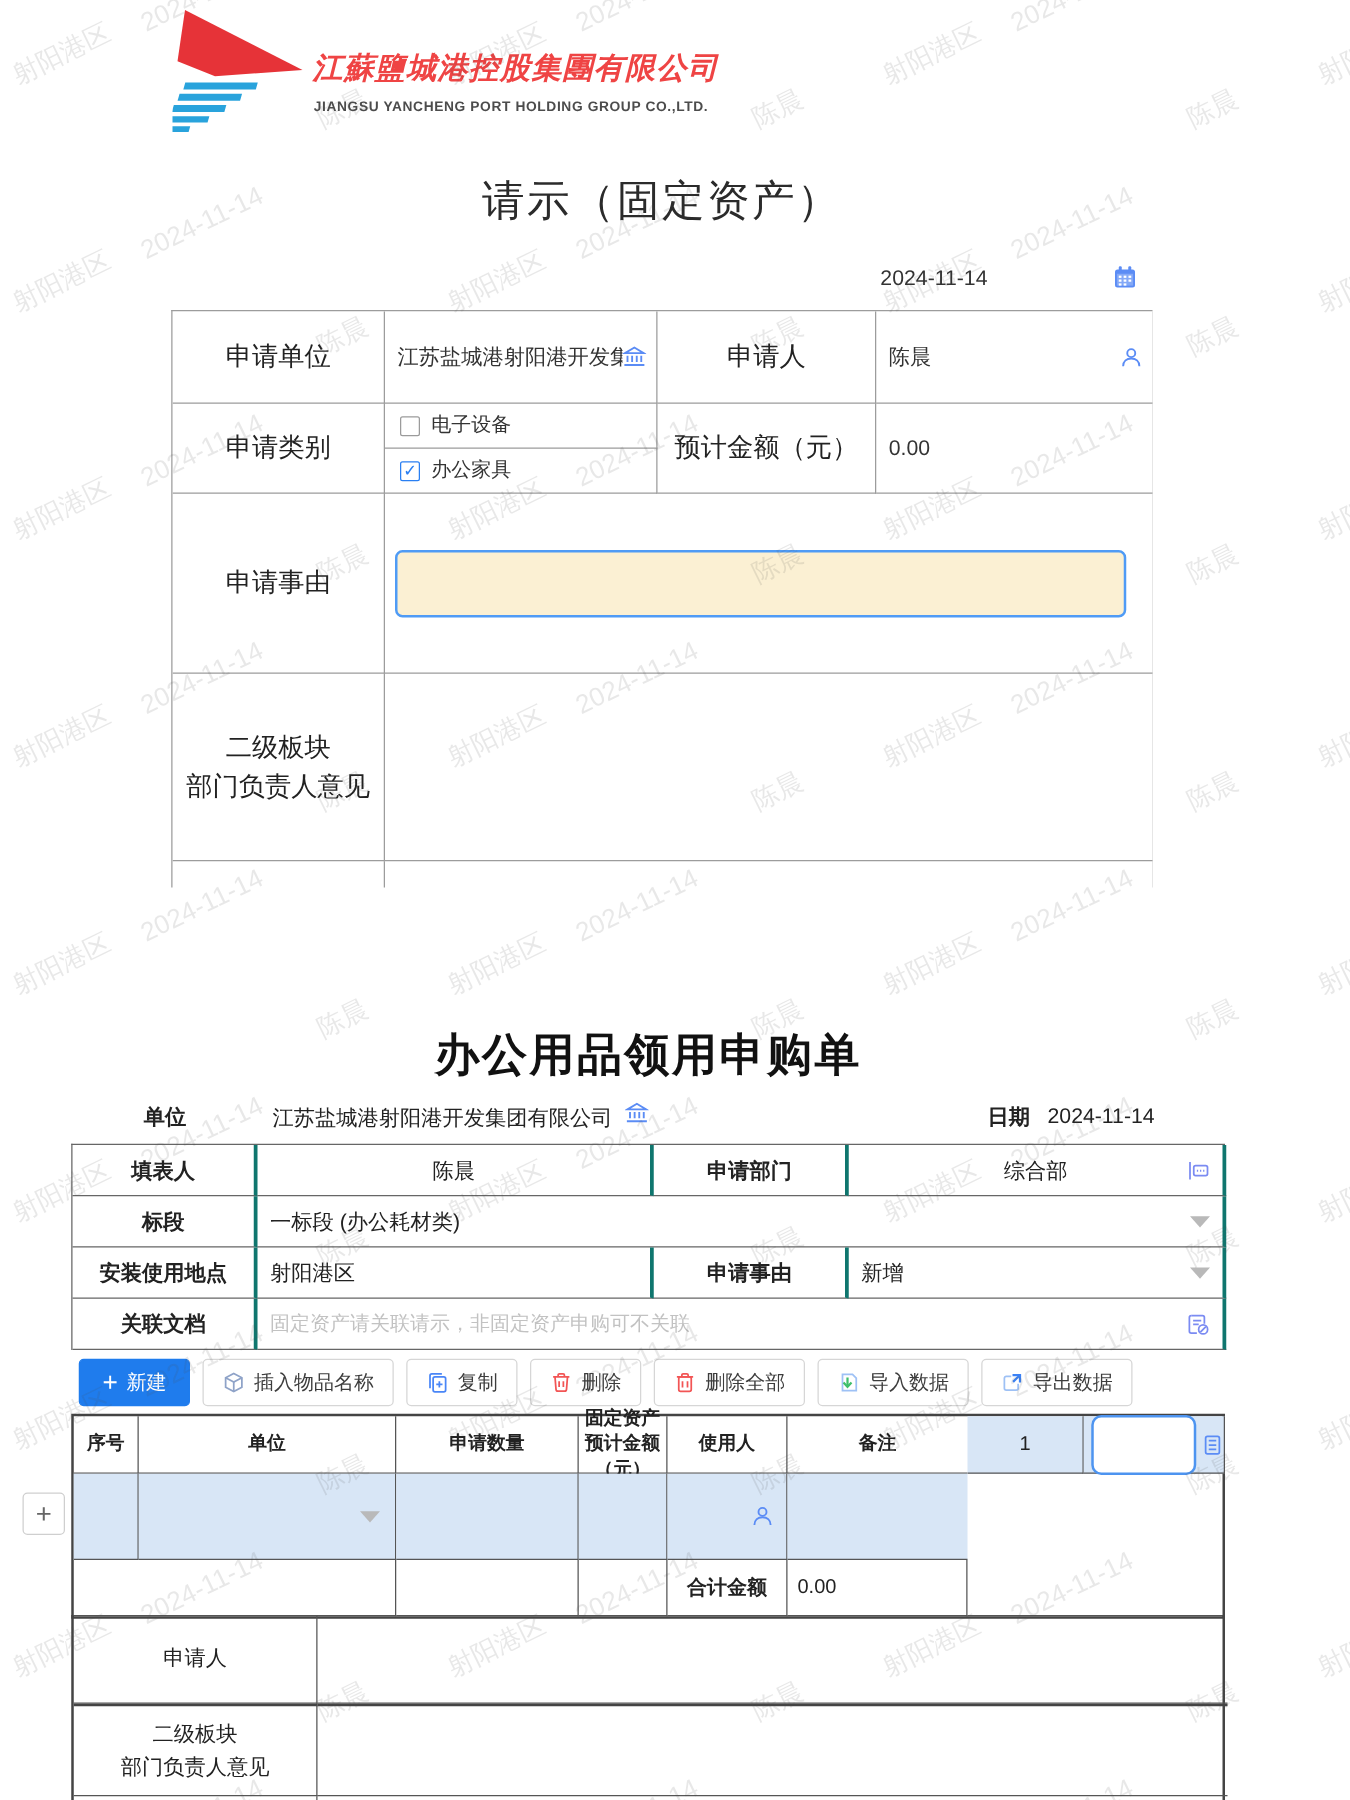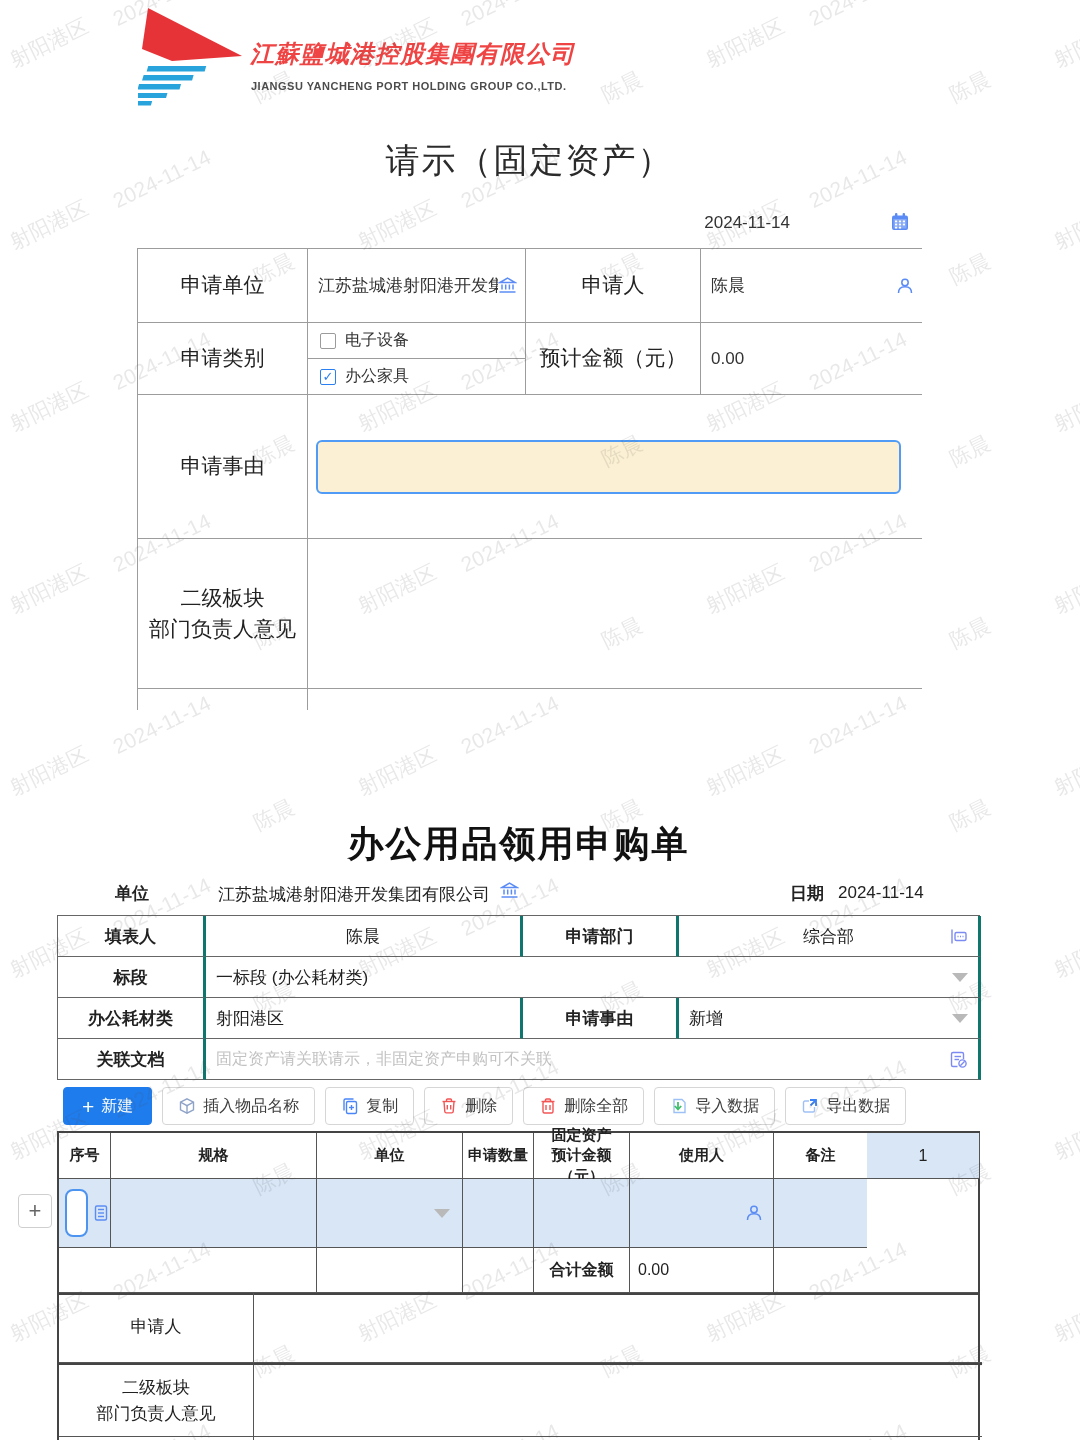--- a/index.html
+++ b/index.html
@@ -228,21 +228,21 @@
         </svg>
       </span>
     </div>
 
     <div class="lbl">标段</div>
     <div class="span3 pad">
       <span>一标段 (办公耗材类)</span>
       <span class="icon-right tri"></span>
     </div>
 
-    <div class="lbl">办公耗材类</div>
+    <div class="lbl">安装使用地点</div>
     <div class="pad">射阳港区</div>
     <div class="lbl">申请事由</div>
     <div class="pad">
       <span>新增</span>
       <span class="icon-right tri"></span>
     </div>
 
     <div class="lbl">关联文档</div>
     <div class="span3 pad">
       <span class="ph">固定资产请关联请示，非固定资产申购可不关联</span>
@@ -333,21 +333,20 @@
       </span>
       <span>导出数据</span>
     </button>
   </div>
 
   <div class="addrow-btn">+</div>
 
   <div class="t3">
 
     <div class="hdr">序号</div>
-    <div class="hdr">规格</div>
     <div class="hdr">单位</div>
     <div class="hdr">申请数量</div>
     <div class="hdr">固定资产
 预计金额（元）</div>
     <div class="hdr">使用人</div>
     <div class="hdr last">备注</div>
 
     <div class="rowsel">1</div>
     <div class="rowsel name-cell">
       <div class="name-input"></div>

